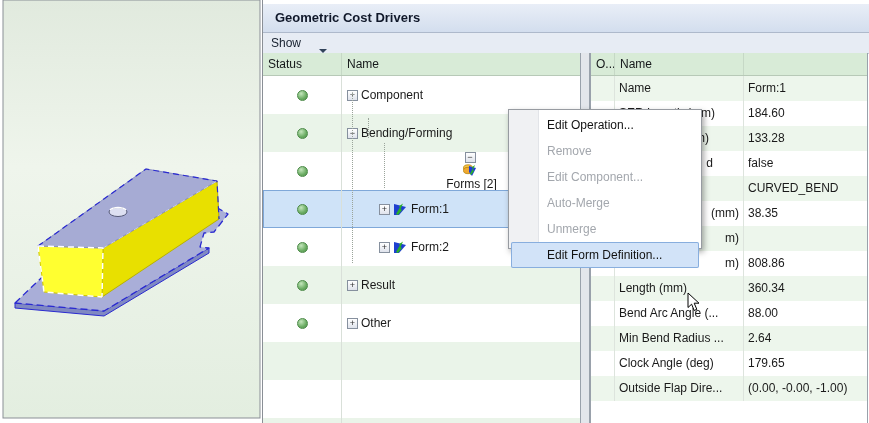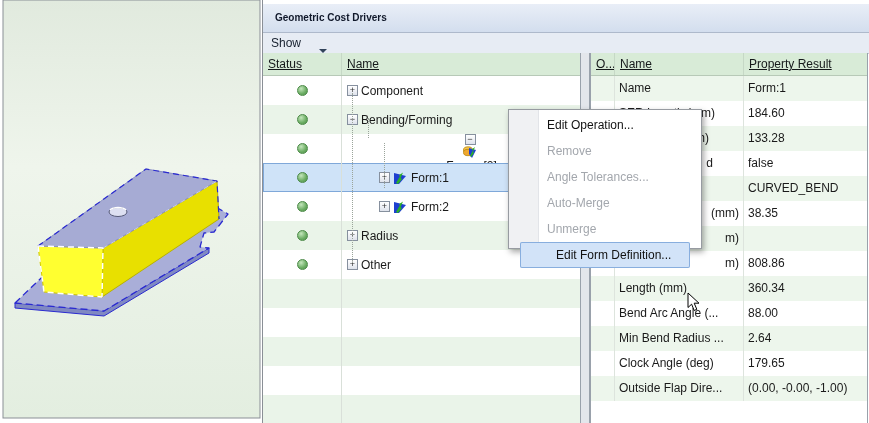--- a/index.html
+++ b/index.html
@@ -5,36 +5,36 @@
   html,body{margin:0;padding:0;background:#fff;}
   #screen{position:relative;width:869px;height:423px;overflow:hidden;
           font-family:"Liberation Sans",sans-serif;font-size:12px;color:#1a1a1a;
           background:#fff;user-select:none;}
   
   #viewport{position:absolute;left:0;top:0;width:262px;height:423px;}
   
   #right{position:absolute;left:262px;top:0;width:607px;height:423px;background:#fff;
          border-left:1px solid #8a8f96;box-sizing:border-box;}
   .top-strip{height:4px;background:#fff;}
-  .title-bar{height:28px;line-height:28px;padding-left:12px;font-size:10px;font-weight:bold;
+  .title-bar{height:28px;line-height:28px;padding-left:12px;font-size:13px;font-weight:bold;
              color:#10182a;background:linear-gradient(#e9eef7,#d3deee);
              border-bottom:1px solid #aeb9cb;}
   .show-bar{height:20px;line-height:20px;padding-left:8px;background:#e7ecf4;
             border-bottom:1px solid #c2cbda;}
   .show-btn{display:inline-flex;align-items:flex-end;gap:18px;cursor:default;color:#16202e;}
   .caret-down{width:0;height:0;border-left:4px solid transparent;border-right:4px solid transparent;
               border-top:4px solid #31435a;display:inline-block;}
   #panels{position:absolute;left:0;top:53px;right:0;bottom:0;}
   
   #tree-panel{position:absolute;left:0;top:0;width:317px;bottom:0;overflow:hidden;background:#fff;}
   .grid-header{display:flex;height:22px;line-height:22px;background:#d8ebd7;
-               border-bottom:1px solid #b7c9b7;color:#15181a;text-decoration:underline;}
+               border-bottom:1px solid #b7c9b7;color:#15181a;}
   .gh-cell{padding-left:5px;border-right:1px solid #c6d8c6;box-sizing:border-box;overflow:hidden;white-space:nowrap;}
   #tree-rows{position:relative;}
-  .trow{display:flex;height:29px;align-items:center;}
+  .trow{display:flex;height:38px;align-items:center;}
   .trow:nth-child(odd){background:#eaf4e9;}
   .trow.sel{background:#cfe3f8;box-shadow:inset 0 0 0 1px #7fa8d9;}
   .cell-status{width:79px;flex:0 0 79px;display:flex;justify-content:center;align-items:center;
                border-right:1px solid #d9e0d9;box-sizing:border-box;height:100%;}
   .cell-name{flex:1;display:flex;align-items:center;height:100%;overflow:hidden;white-space:nowrap;}
   .lvl0{padding-left:5px;}.lvl1{padding-left:21px;flex-direction:column;}.lvl2{padding-left:37px;}
   .dot{width:9px;height:9px;border-radius:50%;border:1px solid #4c8a48;
        background:radial-gradient(circle at 35% 30%,#c4e6bc,#6aac62 60%,#559450);}
   .expand{width:9px;height:9px;flex:0 0 9px;box-sizing:content-box;border:1px solid #86909e;
           background:linear-gradient(#ffffff,#dfe3ec);font-size:9px;line-height:8px;
@@ -61,21 +61,21 @@
   
   #menu{position:absolute;left:245px;top:109px;width:194px;height:140px;background:#fff;
         border:1px solid #979ba1;box-shadow:2px 3px 6px rgba(0,0,0,.35);z-index:50;
         box-sizing:border-box;padding-top:2px;}
   .menu-gutter{position:absolute;left:0;top:0;bottom:0;width:29px;background:#f0f1f3;
                border-right:1px solid #e2e4e8;}
   .mi{position:relative;height:26px;line-height:26px;padding-left:38px;color:#121212;
       white-space:nowrap;cursor:default;}
   .mi.dis{color:#a3a7ad;}
   .mi.hl{background:#d2e3f8;box-shadow:inset 0 0 0 1px #88aede;border-radius:2px;
-         margin:0 11px;padding-left:36px;}
+         margin:0 2px;padding-left:36px;}
   #cursor{position:absolute;left:424px;top:292px;z-index:60;}
 </style>
 </head>
 <body>
 
 <div id="screen">
 
   <div id="viewport">
     <svg width="262" height="423" viewBox="0 0 262 423">
       <defs>
@@ -198,21 +198,21 @@
               </span>
               <span class="lbl">Form:2</span>
             </div>
           </div>
           <div class="trow">
             <div class="cell-status">
                 <span class="dot"></span>
               </div>
             <div class="cell-name lvl0">
               <span class="expand plus"></span>
-              <span class="lbl">Radius</span>
+              <span class="lbl">Result</span>
             </div>
           </div>
           <div class="trow">
             <div class="cell-status">
                 <span class="dot"></span>
               </div>
             <div class="cell-name lvl0">
               <span class="expand plus"></span>
               <span class="lbl">Other</span>
             </div>
@@ -243,21 +243,20 @@
             </div>
         </div>
       </div>
 
       <div id="splitter"></div>
 
       <div id="table-panel">
         <div class="grid-header">
           <div class="gh-cell" style="width:24px;flex:0 0 24px;">O...</div>
           <div class="gh-cell" style="width:129px;flex:0 0 129px;">Name</div>
-          <div class="gh-cell" style="flex:1;border-right:none;">Property Result</div>
         </div>
         <div>
           <div class="prow">
               <div class="c-op"></div>
               <div class="c-name">Name</div>
               <div class="c-val">Form:1</div>
             </div>
           <div class="prow">
               <div class="c-op"></div>
               <div class="c-name">SER Length (mm)</div>
@@ -318,21 +317,21 @@
               <div class="c-val">(0.00, -0.00, -1.00)</div>
             </div>
         </div>
       </div>
     </div>
 
     <div id="menu">
       <div class="menu-gutter"></div>
       <div class="mi">Edit Operation...</div>
       <div class="mi dis">Remove</div>
-      <div class="mi dis">Angle Tolerances...</div>
+      <div class="mi dis">Edit Component...</div>
       <div class="mi dis">Auto-Merge</div>
       <div class="mi dis">Unmerge</div>
       <div class="mi hl">Edit Form Definition...</div>
     </div>
 
     <div id="cursor">
       <svg width="14" height="20" viewBox="0 0 14 20">
         <path d="M1,1 L1,15.5 L4.6,12.2 L7.2,18.5 L9.8,17.3 L7.2,11.2 L12,11.2 Z" fill="#ffffff" stroke="#000000" stroke-width="1"></path>
       </svg>
     </div>

